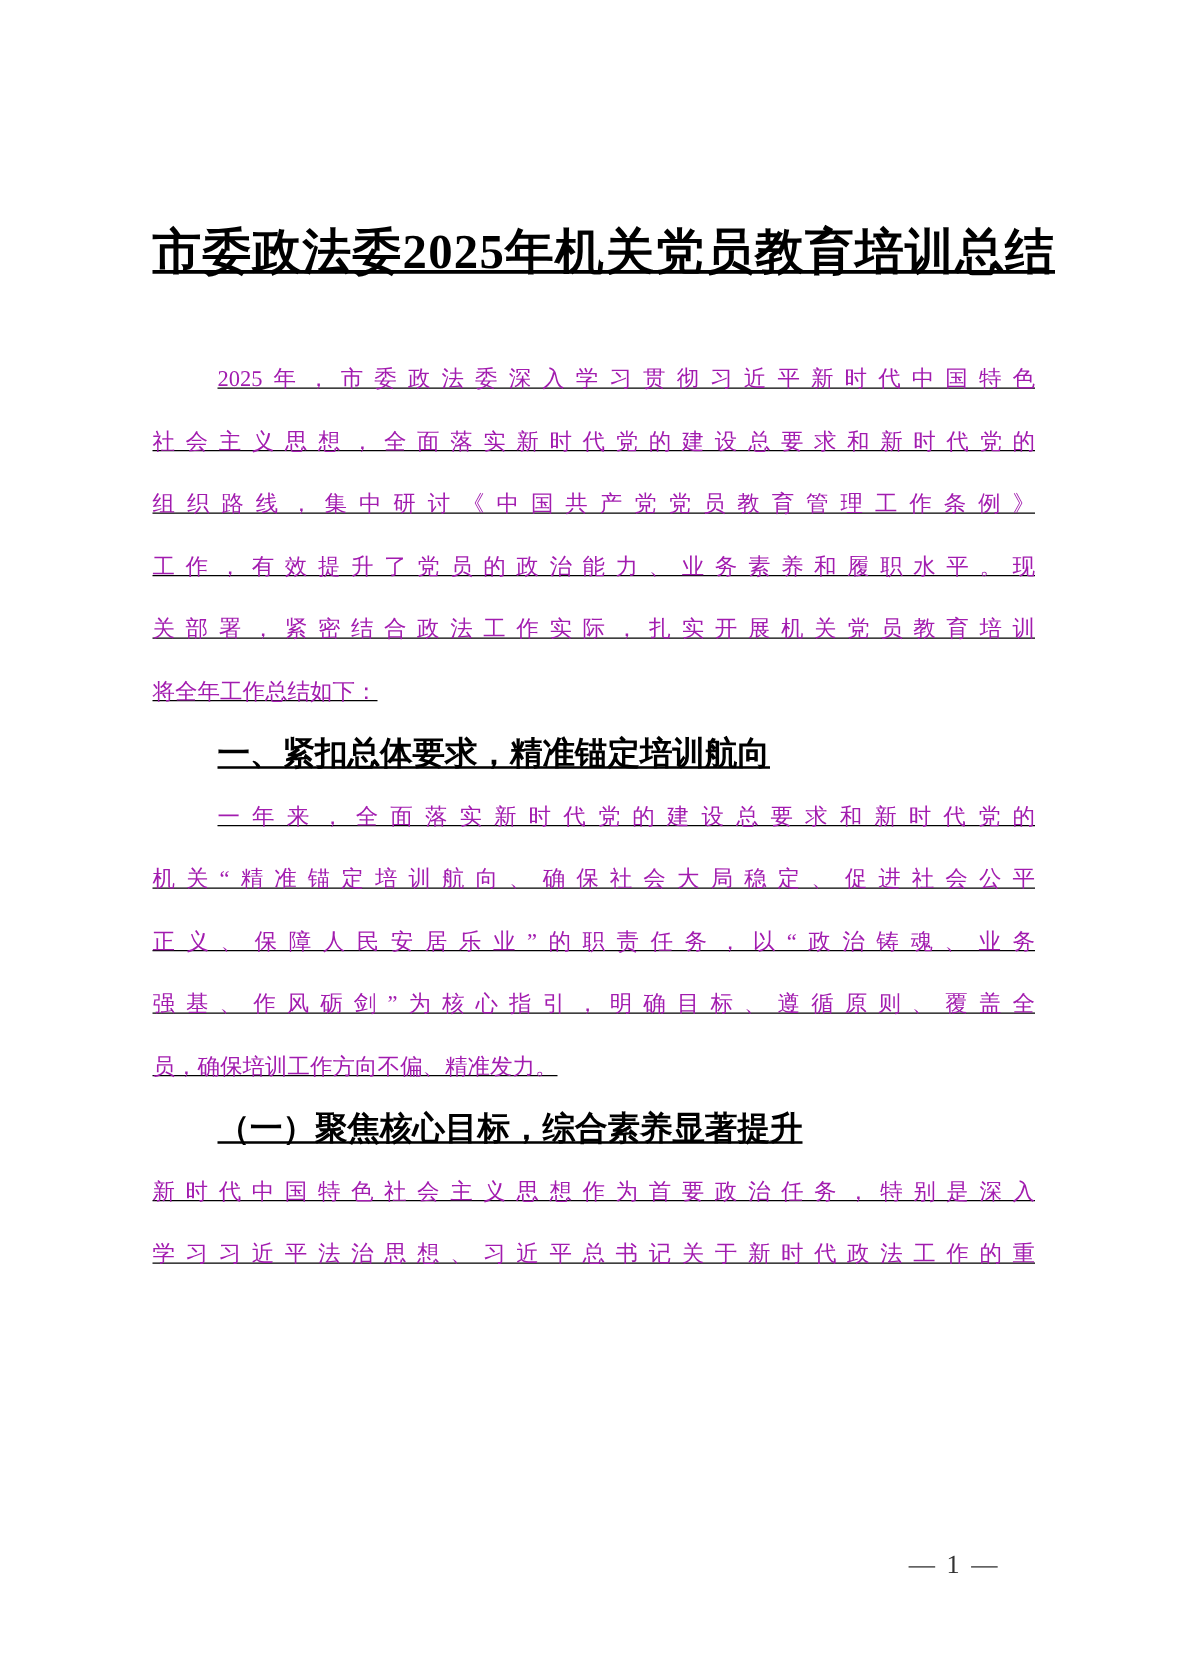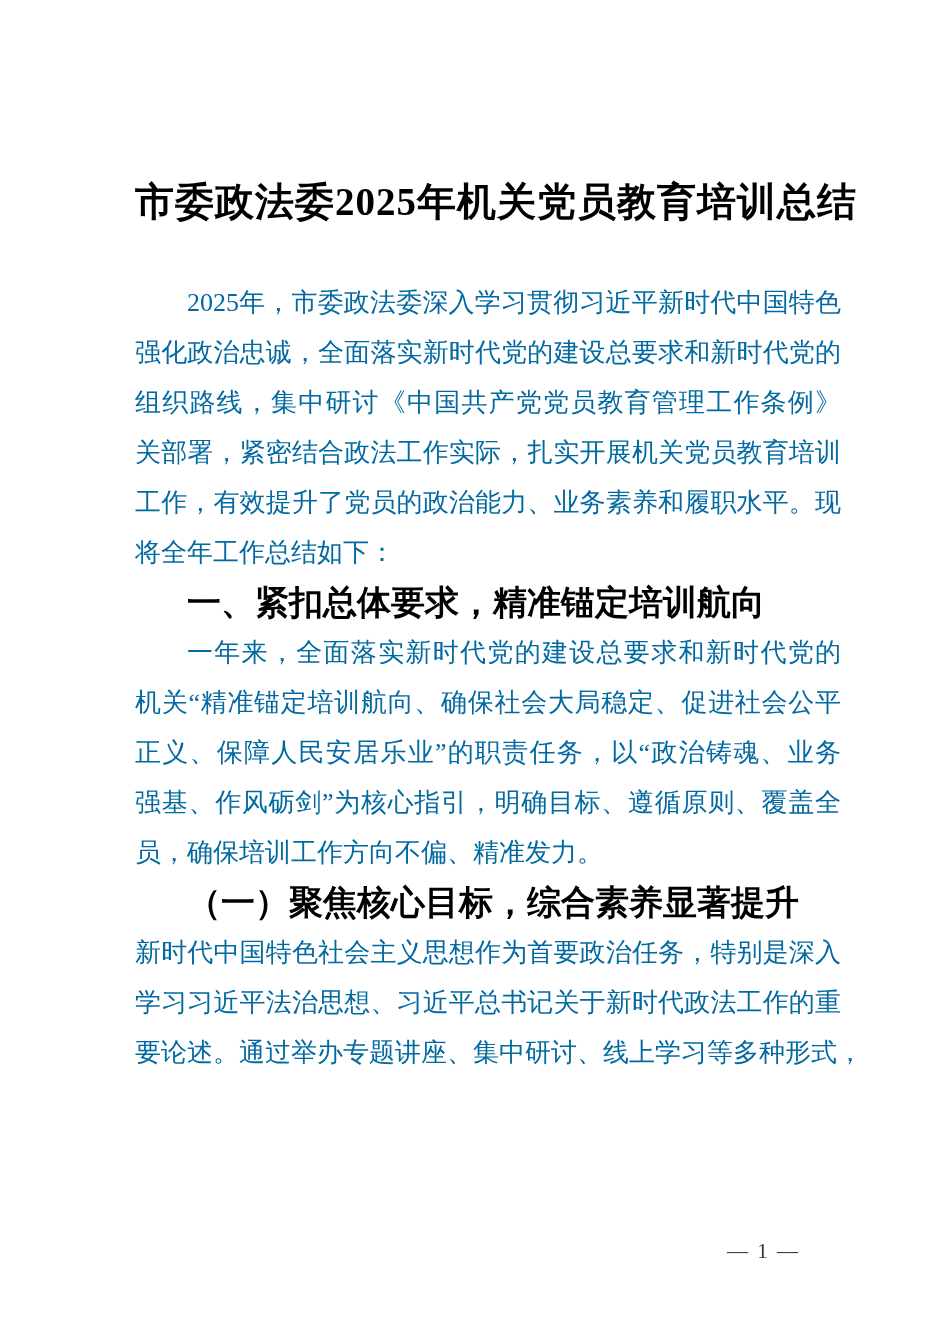--- a/index.html
+++ b/index.html
@@ -11,64 +11,65 @@
     position: relative;
     width: 950px;
     height: 1344px;
     background: #ffffff;
     overflow: hidden;
     color: #000000;
     font-family: "Liberation Serif", serif;
   }
   .doc {
     position: absolute;
-    left: 135px;
+    left: 122px;
     top: 178px;
     width: 706px;
+    text-decoration: underline;
   }
   .doc-title {
     font-size: 39px;
     line-height: 48px;
     font-weight: bold;
     text-align: center;
     letter-spacing: 1px;
     white-space: nowrap;
     color: #000000;
   }
   .body-block {
     margin: 0;
   }
   .body-block.first {
     margin-top: 52px;
   }
   .line {
     height: 50px;
     line-height: 50px;
-    font-size: 26px;
-    color: #0369a1;
+    font-size: 18px;
+    color: #a21caf;
     text-align: justify;
     text-align-last: justify;
   }
   .line.indent {
     text-indent: 52px;
   }
   .line.end {
     text-align: right;
     text-align-last: left;
   }
   .line.overflow {
     text-align: left;
     text-align-last: left;
     white-space: nowrap;
     overflow: visible;
   }
   .heading {
     height: 50px;
     line-height: 50px;
-    font-size: 34px;
+    font-size: 26px;
     font-weight: bold;
     text-indent: 52px;
     color: #000000;
     text-align: left;
   }
   .page-footer {
     position: absolute;
     top: 1238px;
     right: 150px;
     font-size: 21px;
@@ -81,41 +82,40 @@
 </head>
 <body>
 
 <div class="page">
   <div class="doc">
 
     <div class="doc-title">市委政法委2025年机关党员教育培训总结</div>
 
     <div class="body-block first">
       <div class="line indent">2025年，市委政法委深入学习贯彻习近平新时代中国特色</div>
-      <div class="line">强化政治忠诚，全面落实新时代党的建设总要求和新时代党的</div>
+      <div class="line">社会主义思想，全面落实新时代党的建设总要求和新时代党的</div>
       <div class="line">组织路线，集中研讨《中国共产党党员教育管理工作条例》</div>
+      <div class="line">工作，有效提升了党员的政治能力、业务素养和履职水平。现</div>
       <div class="line">关部署，紧密结合政法工作实际，扎实开展机关党员教育培训</div>
-      <div class="line">工作，有效提升了党员的政治能力、业务素养和履职水平。现</div>
       <div class="line end">将全年工作总结如下：</div>
     </div>
 
     <div class="heading">一、紧扣总体要求，精准锚定培训航向</div>
 
     <div class="body-block">
       <div class="line indent">一年来，全面落实新时代党的建设总要求和新时代党的</div>
       <div class="line">机关“精准锚定培训航向、确保社会大局稳定、促进社会公平</div>
       <div class="line">正义、保障人民安居乐业”的职责任务，以“政治铸魂、业务</div>
       <div class="line">强基、作风砺剑”为核心指引，明确目标、遵循原则、覆盖全</div>
       <div class="line end">员，确保培训工作方向不偏、精准发力。</div>
     </div>
 
     <div class="heading">（一）聚焦核心目标，综合素养显著提升</div>
 
     <div class="body-block">
       <div class="line">新时代中国特色社会主义思想作为首要政治任务，特别是深入</div>
       <div class="line">学习习近平法治思想、习近平总书记关于新时代政法工作的重</div>
-      <div class="line overflow">要论述。通过举办专题讲座、集中研讨、线上学习等多种形式，</div>
     </div>
 
   </div>
 
   <div class="page-footer">— 1 —</div>
 </div>
 
 </body></html>

